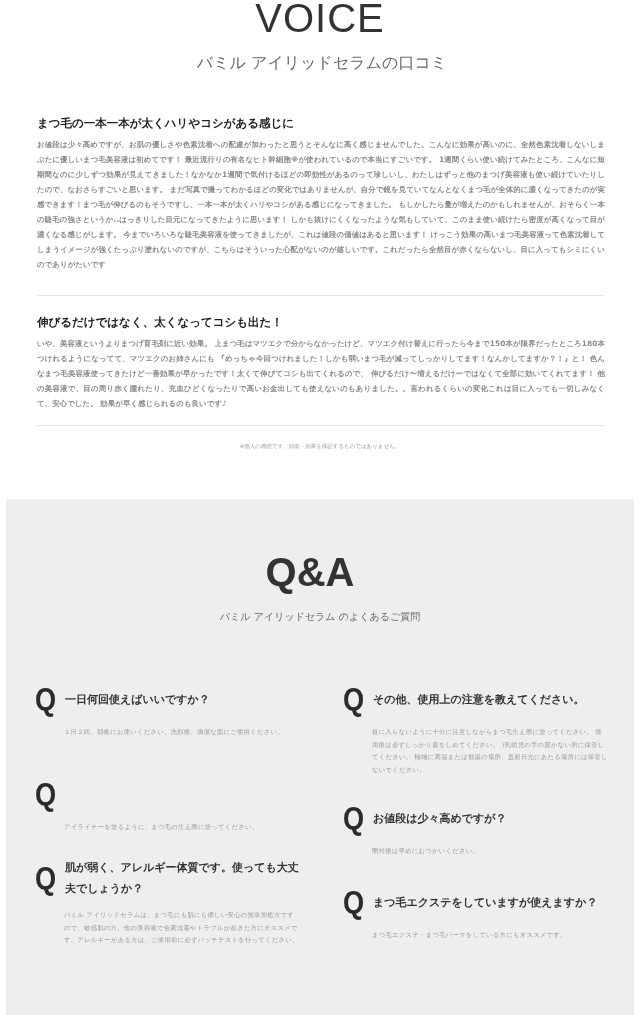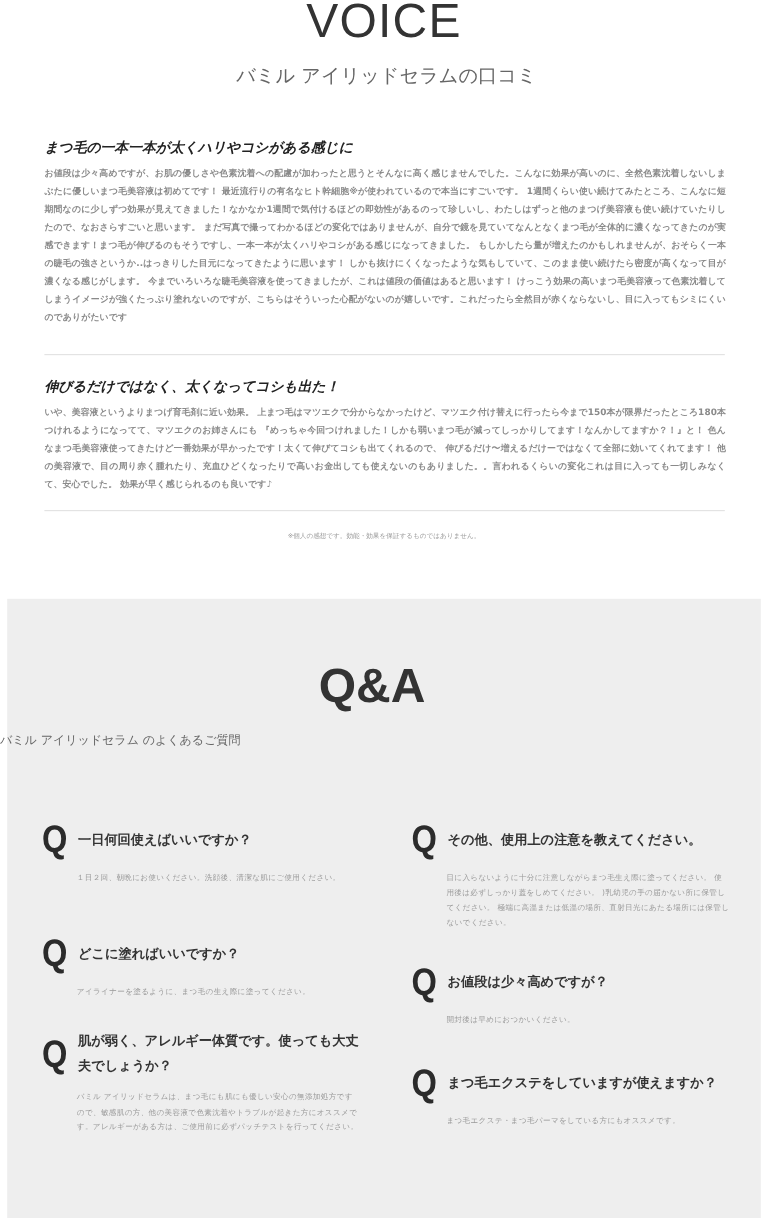--- a/index.html
+++ b/index.html
@@ -6,31 +6,31 @@
   body { width: 640px; height: 1015px; overflow: hidden; position: relative;
          font-family: "DejaVu Sans", "Liberation Sans", sans-serif; color: #333; }
 
   .voice-title { position: absolute; top: -6px; left: 0; width: 640px; text-align: center;
     font-family: "Liberation Sans", "DejaVu Sans", sans-serif; font-size: 40px; color: #333;
     letter-spacing: 1px; font-weight: normal; margin: 0; line-height: 48px; }
   .voice-sub { position: absolute; top: 53px; left: 2px; width: 640px; text-align: center;
     font-size: 16px; color: #666; margin: 0; }
 
   .review { position: absolute; left: 37px; width: 568px; }
-  .review h3 { margin: 0; font-size: 11.5px; font-weight: bold; color: #222; line-height: 16px; font-style: italic; }
+  .review h3 { margin: 0; font-size: 11.5px; font-weight: bold; color: #222; line-height: 16px; }
   .review p { margin: 6px 0 0 0; font-size: 7.4px; line-height: 15px; color: #8a8a8a; letter-spacing: 0.1px; text-align: justify; font-weight: bold; }
   .divider { position: absolute; left: 37px; width: 567px; height: 1px; background: #e3e3e3; }
 
   .disclaimer { position: absolute; top: 443px; left: 0; width: 640px; text-align: center;
     font-size: 5.5px; color: #999; margin: 0; }
 
   .qa-panel { position: absolute; top: 499px; left: 6px; width: 628px; height: 516px; background: #eeeeee; }
   .qa-title { position: absolute; top: 547px; left: 0; width: 620px; text-align: center;
     font-family: "Liberation Sans", "DejaVu Sans", sans-serif; font-size: 40px; color: #333; margin: 0; line-height: 50px; }
-  .qa-sub { position: absolute; top: 610px; left: 0; width: 640px; 
+  .qa-sub { position: absolute; top: 610px; left: 0; width: 640px; text-align: center;
     font-size: 10px; color: #666; margin: 0; }
 
   .qa-item { position: absolute; width: 265px; }
   .q-row { display: flex; align-items: center; }
   .q-mark { font-family: "Liberation Sans", "DejaVu Sans", sans-serif; font-weight: bold; font-size: 32px;
     color: #2b2b2b; width: 26px; line-height: 34px; flex: 0 0 26px; transform: scaleX(0.85); transform-origin: left center; }
   .q-text { font-size: 11px; font-weight: bold; color: #333; line-height: 21px; margin-left: 4px; }
   .a-text { margin: 10px 0 0 29px; font-size: 6.3px; line-height: 12.5px; color: #999; letter-spacing: 0.3px; }
 </style>
 </head>
@@ -61,21 +61,20 @@
   <div class="q-row">
     <span class="q-mark">Q</span>
     <span class="q-text">一日何回使えばいいですか？</span>
   </div>
   <p class="a-text">１日２回、朝晩にお使いください。洗顔後、清潔な肌にご使用ください。</p>
 </div>
 
 <div class="qa-item" style="left:35px; top:777px;">
   <div class="q-row">
     <span class="q-mark">Q</span>
-    <span class="q-text">どこに塗ればいいですか？</span>
   </div>
   <p class="a-text">アイライナーを塗るように、まつ毛の生え際に塗ってください。</p>
 </div>
 
 <div class="qa-item" style="left:35px; top:857px;">
   <div class="q-row">
     <span class="q-mark">Q</span>
     <span class="q-text">肌が弱く、アレルギー体質です。使っても大丈夫でしょうか？</span>
   </div>
   <p class="a-text">バミル アイリッドセラムは、まつ毛にも肌にも優しい安心の無添加処方ですので、敏感肌の方、他の美容液で色素沈着やトラブルが起きた方にオススメです。アレルギーがある方は、ご使用前に必ずパッチテストを行ってください。</p>

